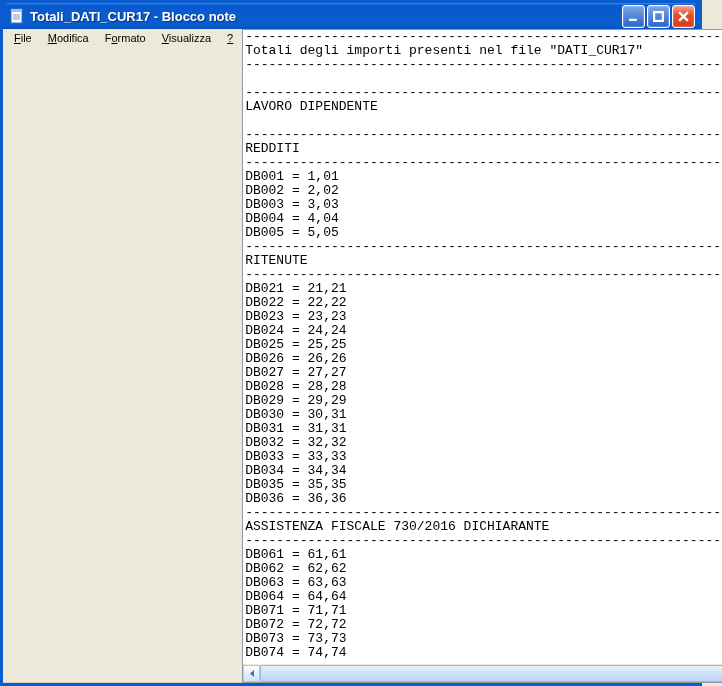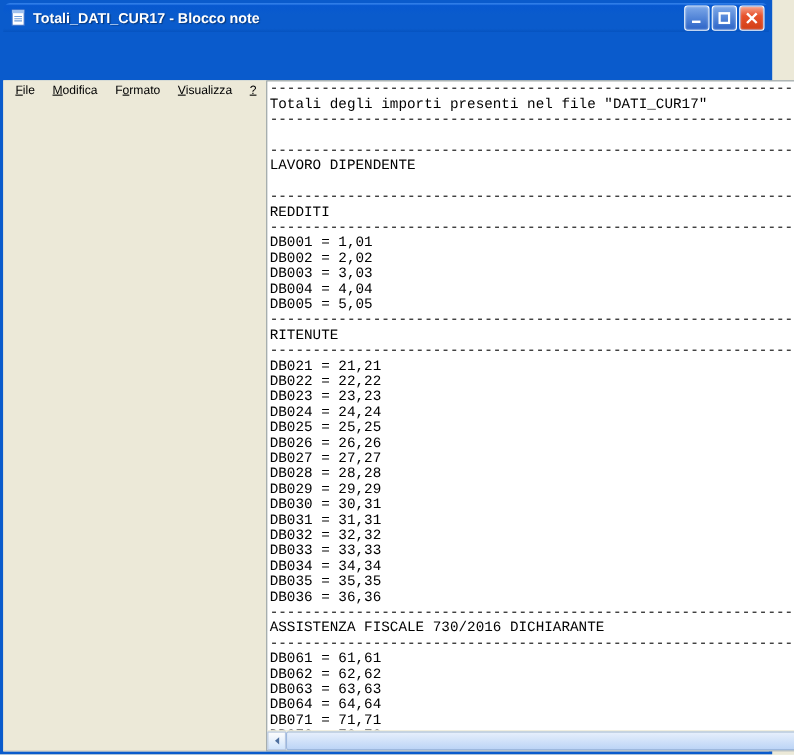--- a/index.html
+++ b/index.html
@@ -13,21 +13,20 @@
     background: #ece9d8;
   }
   .window {
     width: 702px;
     height: 686px;
     box-sizing: border-box;
     display: flex;
     flex-direction: column;
     background: linear-gradient(to bottom, #0a5bcc 0%, #0a5bcc 100%);
     padding: 3px;
-    gap: 44px;
   }
   .titlebar {
     height: 26px;
     background: linear-gradient(to bottom,#3f8cf3 0%,#0758d0 8%,#0a5bcc 40%,#0a5bcc 88%,#0653c0 100%);
     border-radius: 6px 6px 0 0;
     display: flex;
     align-items: center;
     padding: 0 4px 0 6px;
     color: #fff;
     font-weight: bold;

